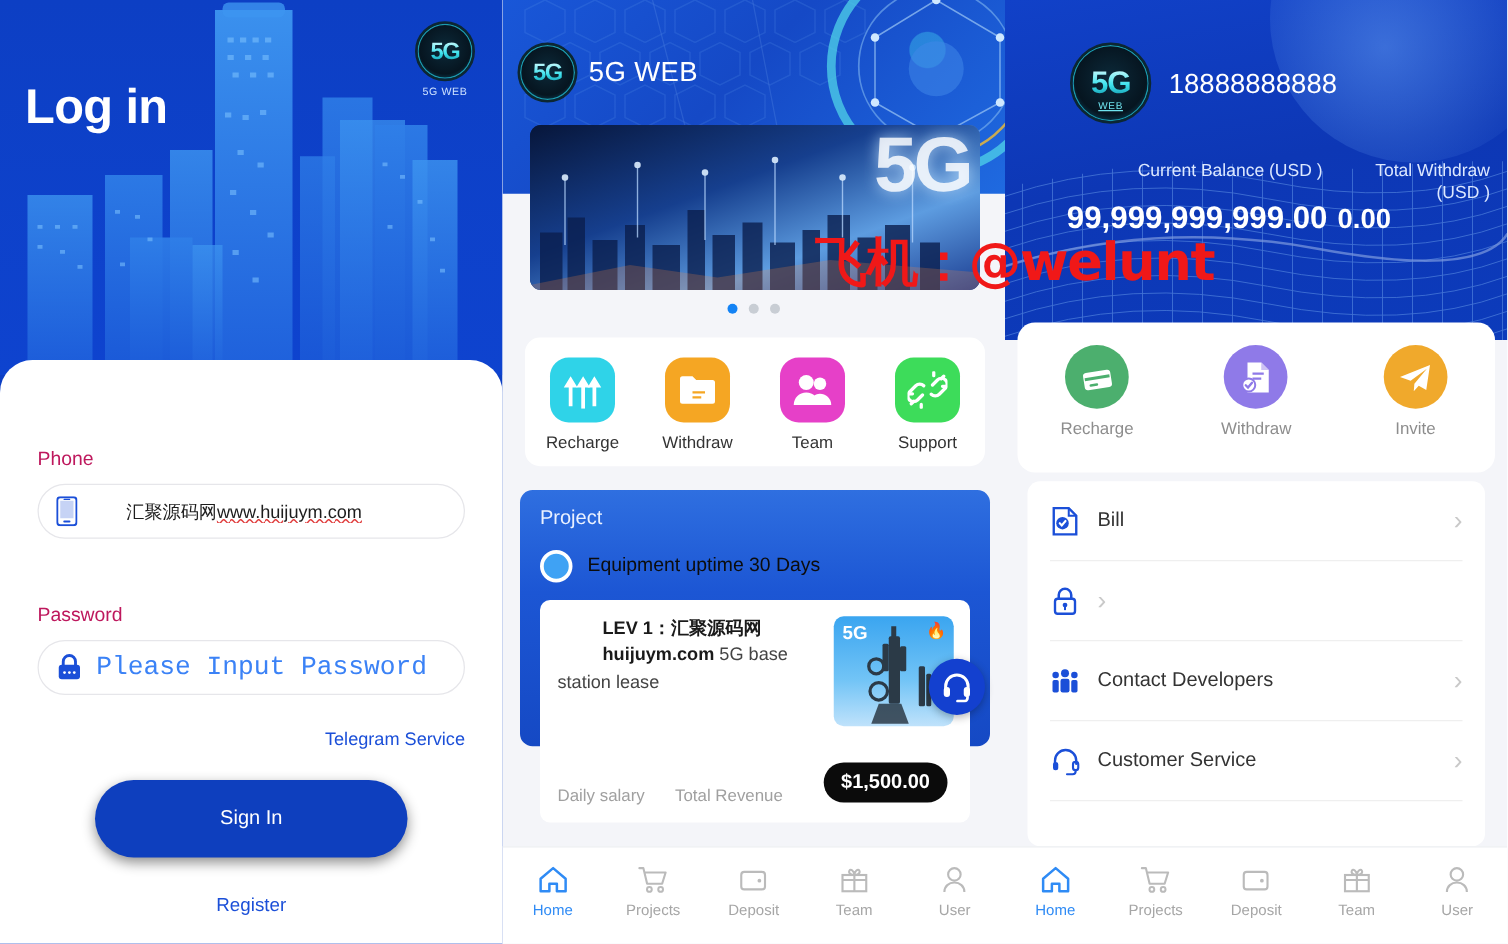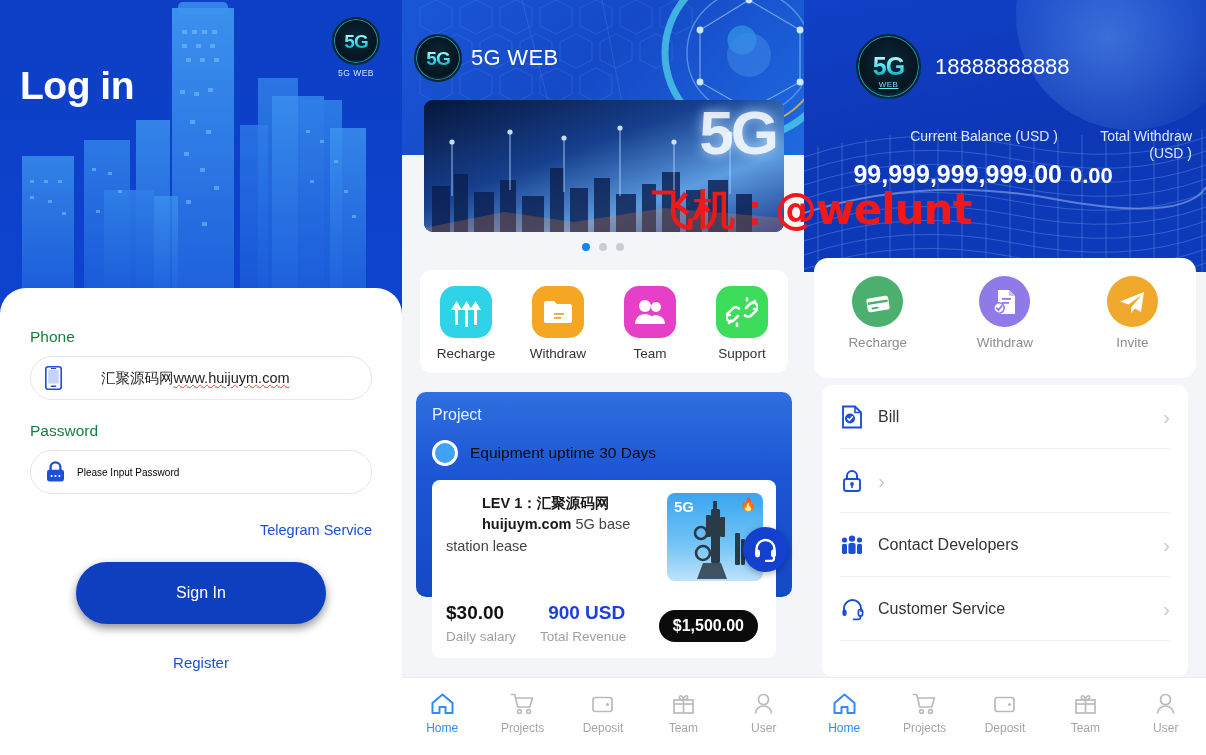--- a/index.html
+++ b/index.html
@@ -42,33 +42,33 @@
     position: absolute; bottom: 5px; left: 0; right: 0;
     font-size: 6px; color: #6fe4ef; letter-spacing: 0.5px; text-align: center; text-decoration: underline;
   }
   .badge-caption { font-size: 8.5px; color: #cfe2ff; margin-top: 3px; letter-spacing: .5px; }
 
   .login-card {
     position: absolute; left: 0; right: 0; top: 288px; bottom: 0;
     background: #ffffff; border-radius: 26px 26px 0 0;
     padding: 40px 30px 0 30px;
   }
-  .field-label { color: #15803d; font-size: 15.5px; margin-bottom: 10px; }
+  .field-label { color: #be185d; font-size: 15.5px; margin-bottom: 10px; margin-top: 31px; }
   .field-box {
     height: 44px; border: 1px solid #e6e6ea; border-radius: 22px;
     display: flex; align-items: center; padding: 0 14px; gap: 11px;
     background: #fff;
   }
   .field-box .f-val { font-size: 14.5px; color: #1d1d1d; white-space: nowrap; margin-left: 28px; }
   .field-box .f-val .cjk { font-family: "DejaVu Sans", sans-serif; }
   .field-box .f-val .underlined {
     text-decoration: underline; text-decoration-color: #e03b3b;
     text-decoration-style: wavy; text-decoration-thickness: 1px;
   }
-  .field-box .f-ph { font-size: 10px; color: #000000; }
+  .field-box .f-ph { font-size: 21px; color: #3b82f6; font-family: Liberation Mono, monospace; }
   .gap-24 { height: 22px; }
   .tg-link { text-align: right; color: #1b4fd8; font-size: 14.5px; margin-top: 28px; }
   .signin-btn {
     margin: 24px auto 0 auto; width: 250px; height: 62px; border-radius: 31px;
     background: #0e3fbe; color: #fff; font-size: 16px;
     display: flex; align-items: center; justify-content: center;
     box-shadow: 0 4px 10px rgba(0,0,0,.45); border: none; cursor: pointer;
     font-family: "Liberation Sans", sans-serif;
   }
   .register-link { text-align: center; color: #1b4fd8; font-size: 15px; margin-top: 30px; }
@@ -532,24 +532,20 @@
               <rect x="74" y="46" width="4" height="26" rx="1.2"></rect>
               <circle cx="34" cy="40" r="6" fill="none" stroke="#2b3a47" stroke-width="2.6"></circle>
               <circle cx="36" cy="60" r="7" fill="none" stroke="#2b3a47" stroke-width="2.6"></circle>
               <path d="M36 70 L30 86 L60 86 L54 70Z" opacity=".85"></path>
             </g>
           </svg>
           <div class="t5g">5G</div>
           <div class="flame">🔥</div>
         </div>
         <div class="proj-stats">
-          <div class="stat-row1">
-            <div class="stat-v1">$30.00</div>
-            <div class="stat-v2">900 USD</div>
-          </div>
           <div class="stat-row2">
             <div class="stat-l w1">Daily salary</div>
             <div class="stat-l">Total Revenue</div>
           </div>
           <div class="price-pill">$1,500.00</div>
         </div>
         <div class="cs-float">
           <svg width="25" height="25" viewBox="0 0 25 25">
             <path d="M3.5 14v-2a9 9 0 0 1 18 0v2" fill="none" stroke="#fff" stroke-width="2.4" stroke-linecap="round"></path>
             <rect x="2" y="12.5" width="5" height="8" rx="2.4" fill="#fff"></rect>

